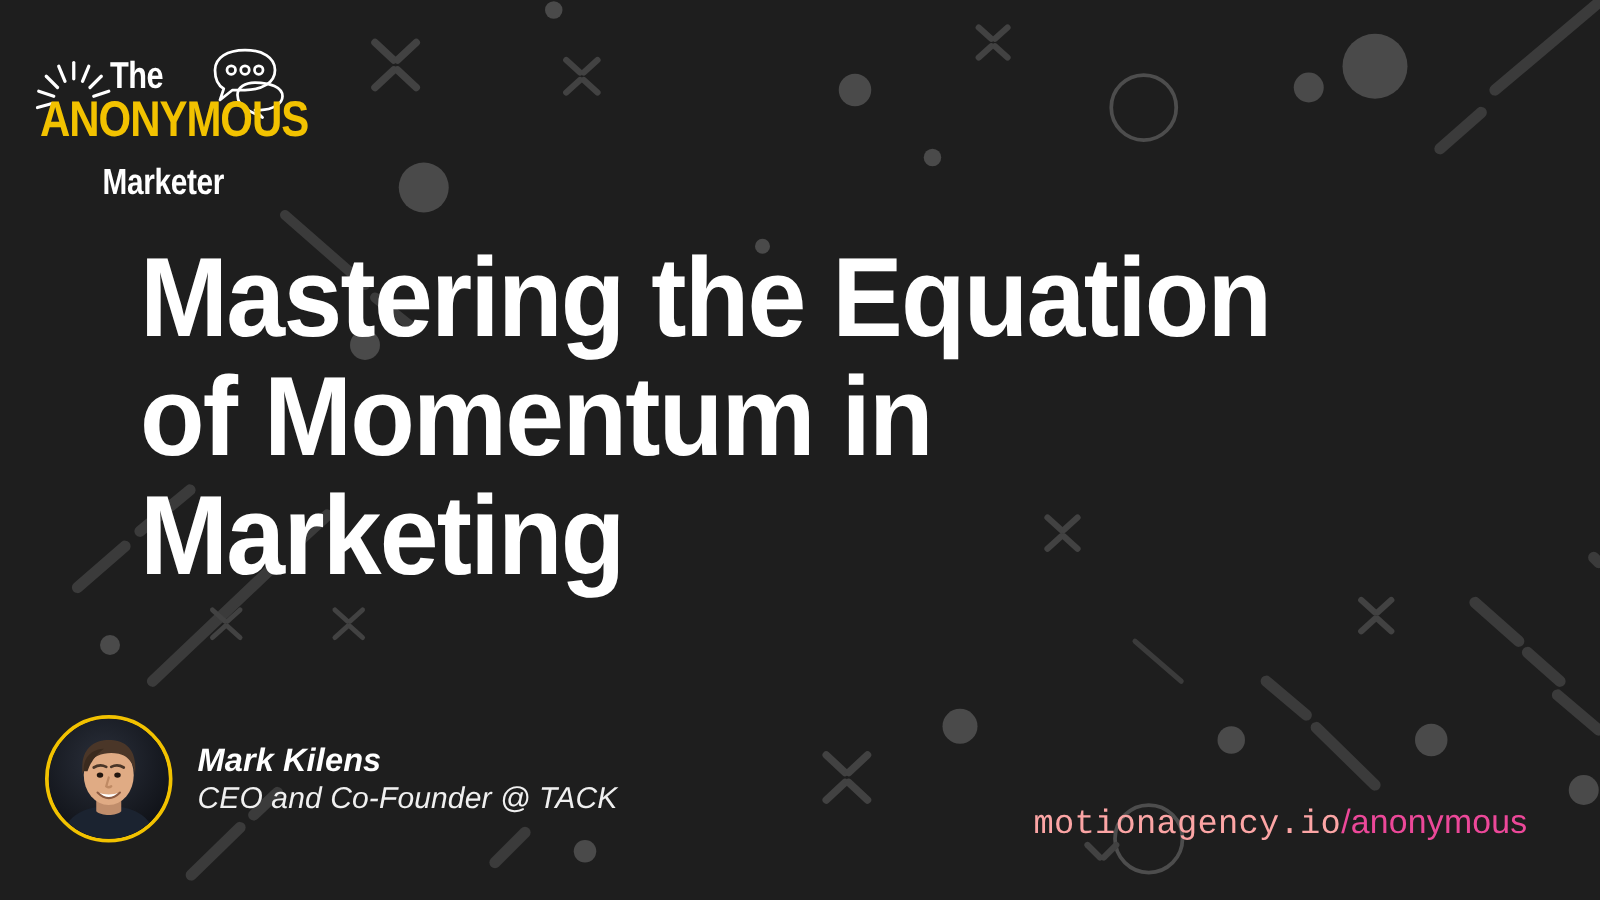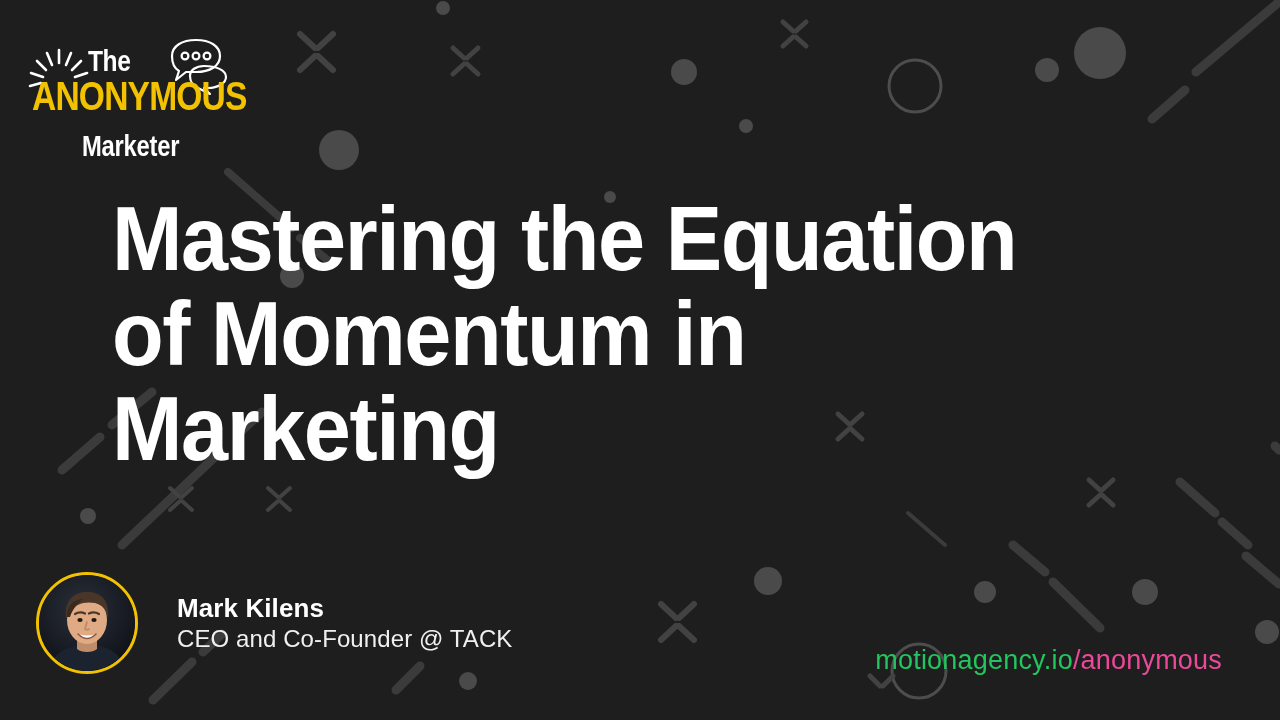--- a/index.html
+++ b/index.html
@@ -115,23 +115,24 @@
     height: 102px;
     border-radius: 50%;
     border: 3px solid #f2c200;
     box-sizing: border-box;
     overflow: hidden;
     background: #14161c;
     flex: 0 0 auto;
   }
   #avatar svg { display: block; }
   #speaker-text {
-    margin-left: 39px;
+    margin-left: 20px;
     display: flex;
     flex-direction: column;
+    font-style: italic;
   }
   #speaker-name {
     font-size: 26px;
     font-weight: bold;
     color: #ffffff;
     line-height: 32px;
     letter-spacing: 0.1px;
   }
   #speaker-role {
     font-size: 24px;
@@ -144,21 +145,21 @@
   
   #url {
     position: absolute;
     right: 58px;
     bottom: 44px;
     font-size: 27px;
     line-height: 32px;
     letter-spacing: 0.2px;
     white-space: nowrap;
   }
-  #url-base { color: #22c55e; }
+  #url-base { color: #fca5a5; font-family: Liberation Mono, monospace; }
   #url-path { color: #ec4899; }
 </style>
 </head>
 <body>
 
 <div id="slide">
 
   <svg id="bg-pattern" viewBox="0 0 1280 720" xmlns="http://www.w3.org/2000/svg">
     <g fill="#4a4a4a">
       <circle cx="443" cy="8" r="7"></circle>

